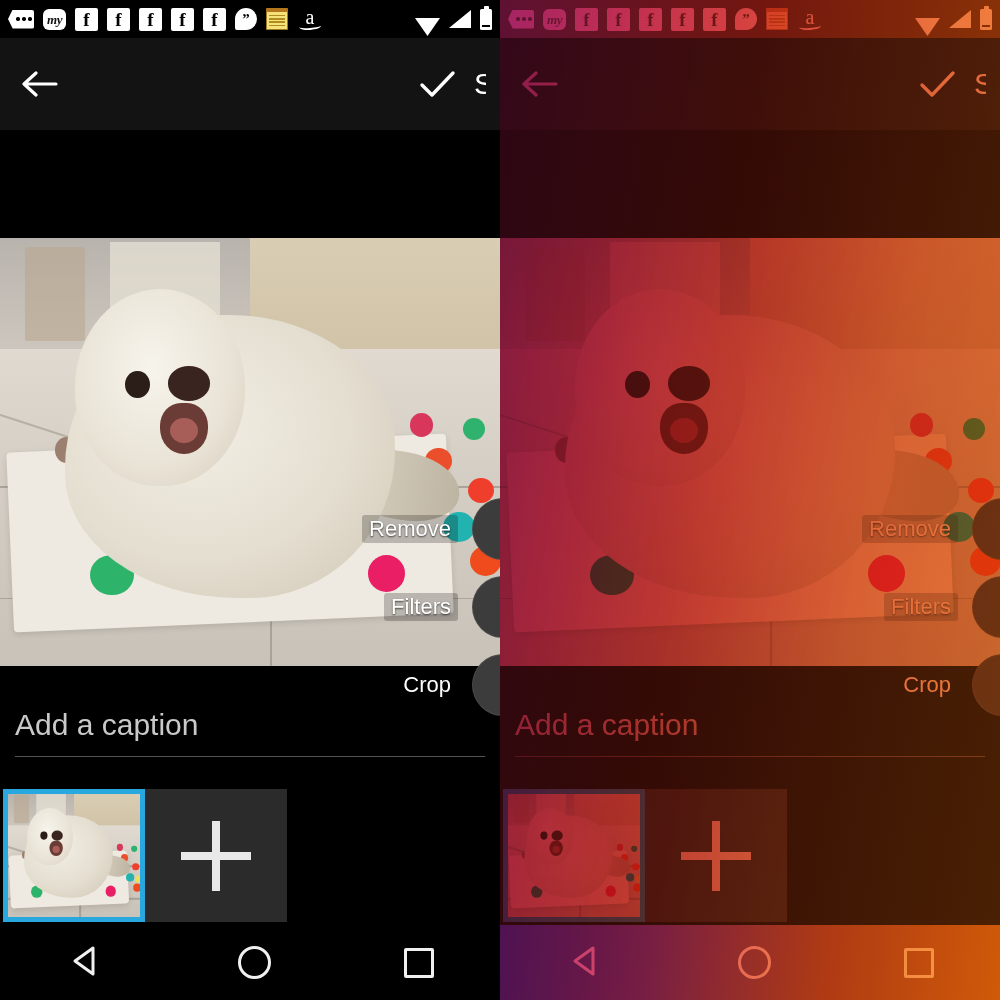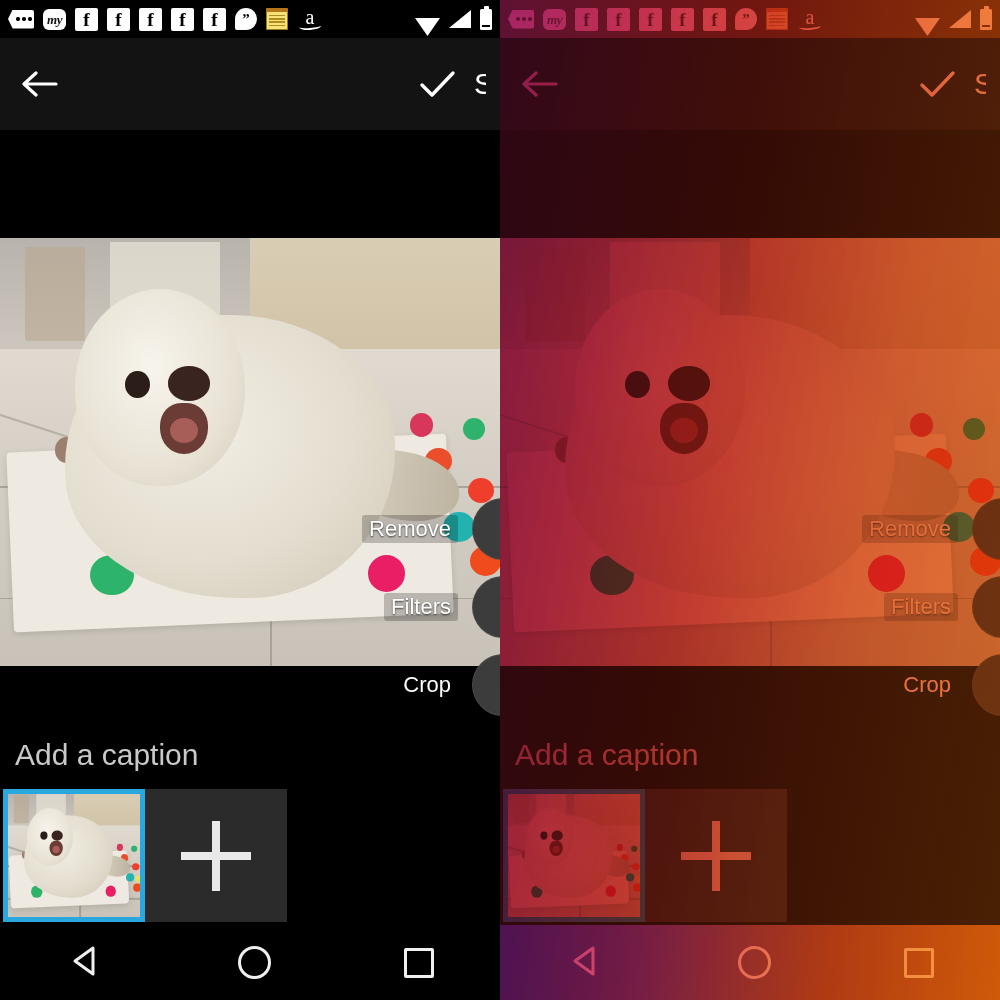--- a/index.html
+++ b/index.html
@@ -168,21 +168,21 @@
   }
   .fab-label.plain { background:transparent; }
   .fab {
     width:62px; height:62px; border-radius:50%;
     background:#3c3c3c; border:1px solid rgba(255,255,255,.08);
     flex:0 0 auto;
   }
 
   
   .caption-box {
-    position:absolute; left:0; top:702px; width:100%; height:120px;
+    position:absolute; left:0; top:672px; width:100%; height:120px;
     background:#000; z-index:10;
   }
   .caption-input {
     position:absolute; left:15px; top:36px; width:470px;
     color:#c9c9c9; font-size:30px; line-height:34px;
   }
   .caption-rule {
     position:absolute; left:15px; top:84px; width:470px; height:1px;
     background:#555;
   }

